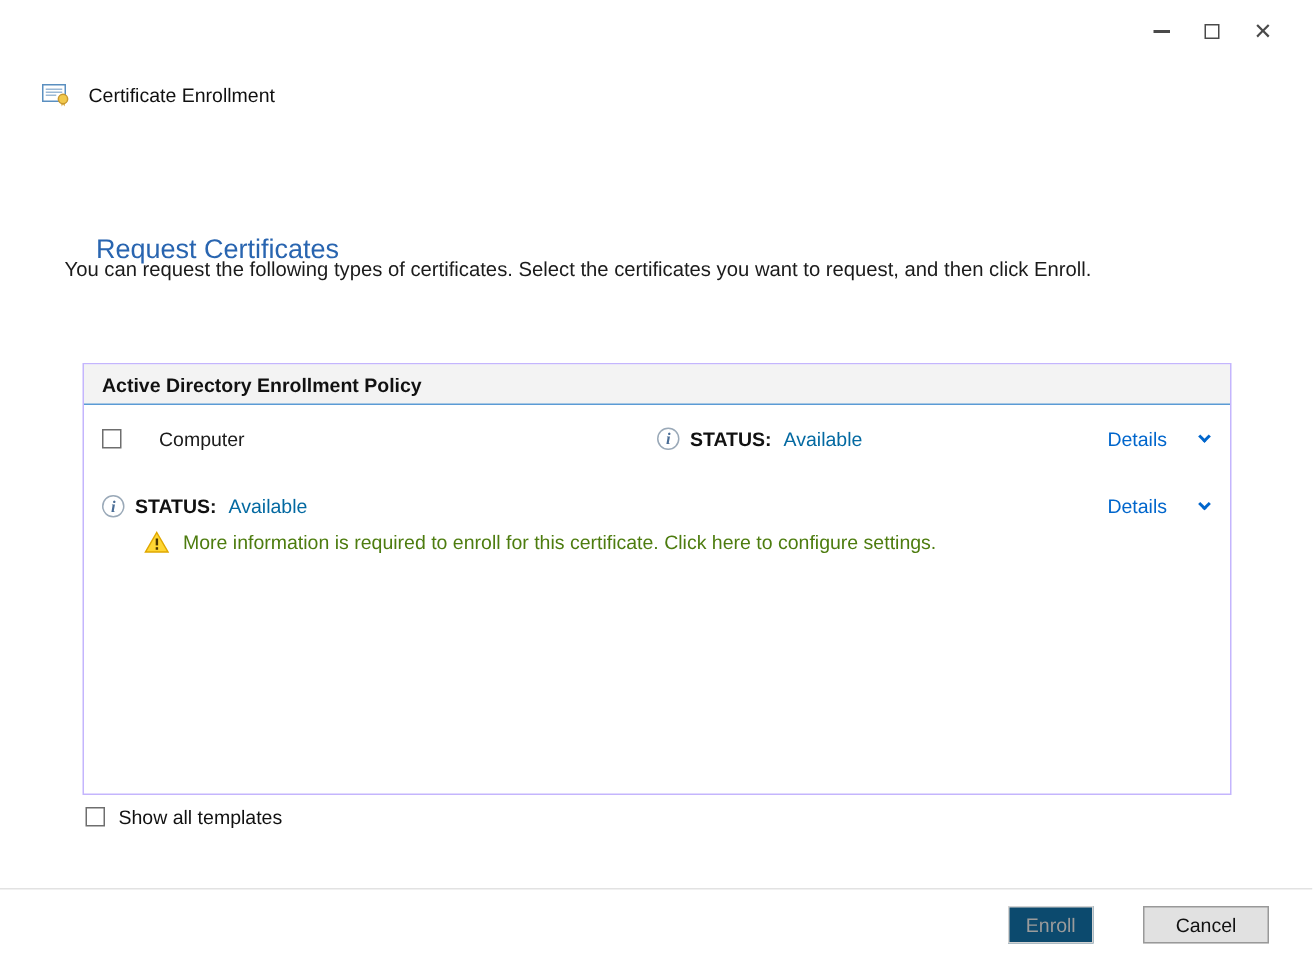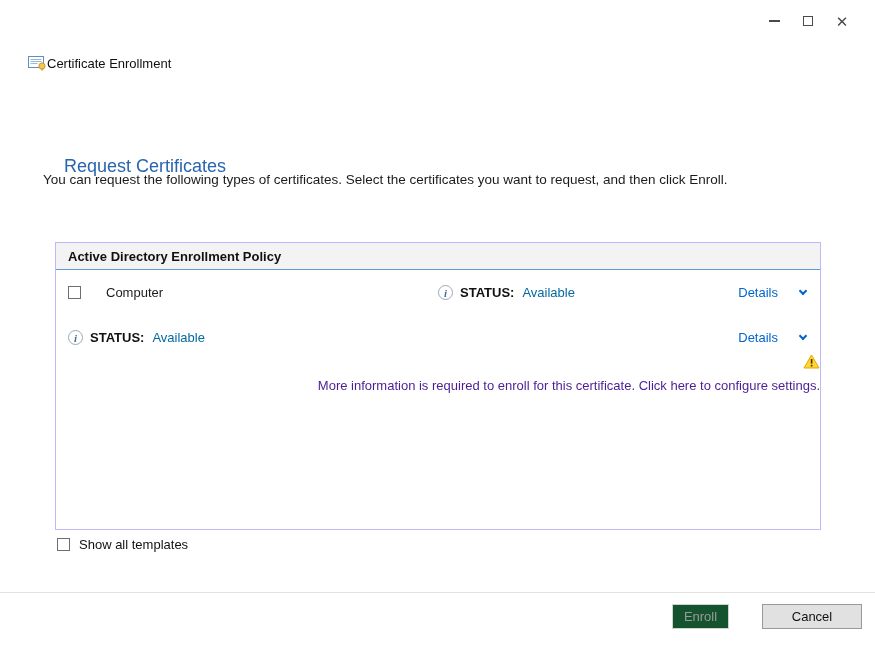--- a/index.html
+++ b/index.html
@@ -8,21 +8,21 @@
   .stage { position:relative; width:875px; height:646px; background:#fff; }
 
   
   .window-controls { position:absolute; top:8px; right:16px; display:flex; align-items:center; }
   .win-btn { width:34px; height:26px; display:flex; align-items:center; justify-content:center; cursor:default; }
   .min-bar { width:11px; height:1.4px; background:#4a4a4a; }
   .max-box { width:10px; height:10px; border:1.4px solid #4a4a4a; background:#fff; }
   .close-x { font-size:15px; color:#4a4a4a; line-height:1; }
 
   
-  .app-header { position:absolute; left:28px; top:55px; display:flex; align-items:center; gap:0; font-size:13px; color:#101010; }
+  .app-header { position:absolute; left:28px; top:55px; display:flex; align-items:center; gap:12px; font-size:13px; color:#101010; }
 
   
   .page-title { position:absolute; left:64px; top:120px; font-size:18px; color:#2965B0;margin-top:36px; }
   .description { position:absolute; left:43px; top:170px; width:700px; font-size:13.5px; line-height:1.5; color:#1b1b1b; }
 
   
   .policy-box { position:absolute; left:55px; top:242px; width:766px; height:288px; border:1px solid #c4b5fd; background:#fff; }
   .policy-header { height:27px; background:#f3f3f3; border-bottom:1px solid #5b9bd5; display:flex; align-items:center; padding-left:12px; font-weight:bold; font-size:13px; color:#111; }
   .template-row { display:flex; align-items:center; height:45px; padding:0 14px 0 12px; }
   .col-name { display:flex; align-items:center; gap:25px; width:370px; font-size:13px; }
@@ -30,30 +30,30 @@
   .checkbox.checked::after { content:"✓"; position:absolute; left:0px; top:-3px; font-size:13px; font-weight:bold; color:#2a2a2a; }
   .status-area { display:flex; align-items:center; flex:1; gap:7px; font-size:13px; }
   .info-icon { width:15px; height:15px; border-radius:50%; border:1px solid #9aa9b8; background:#fff; color:#4a6d96;
                font-family:"Liberation Serif",serif; font-style:italic; font-size:11px; font-weight:bold;
                display:flex; align-items:center; justify-content:center; flex:0 0 auto; }
   .status-label { font-weight:bold; color:#111; }
   .status-value { margin-left:1px; color:#0369a1; }
   .details { display:flex; align-items:center; gap:22px; color:#0066cc; font-size:13px; cursor:pointer; }
   .chevron-down-icon { width:6px; height:6px; border-right:2px solid #0066cc; border-bottom:2px solid #0066cc;
                        transform:rotate(45deg); margin-top:-4px; }
-  .warning-row { display:flex; align-items:flex-end; gap:9px; padding-left:40px; margin-top:-6px; font-size:13px; color:#4c1d95; cursor:pointer;flex-direction:column; }
+  .warning-row { display:flex; align-items:center; gap:9px; padding-left:40px; margin-top:-6px; font-size:13px; color:#4d7c0f; cursor:pointer; }
 
   
   .show-all { position:absolute; left:57px; top:537px; display:flex; align-items:center; gap:9px; font-size:13px; color:#111; }
 
   
   .footer-line { position:absolute; left:0; top:592px; width:875px; border-top:1px solid #e2e2e2; }
   .btn { position:absolute; top:604px; height:25px; font-size:13px; font-family:inherit; text-align:center; }
-  .btn-enroll { left:672px; width:57px; background:#14532d; border:1px solid #d2d2d2; color:#9b9b9b; }
-  .btn-cancel { left:762px; width:100px; background:#e1e1e1; border:1px solid #999; color:#111; cursor:pointer; }
+  .btn-enroll { left:672px; width:57px; background:#0c4a6e; border:1px solid #d2d2d2; color:#9b9b9b; }
+  .btn-cancel { left:762px; width:84px; background:#e1e1e1; border:1px solid #999; color:#111; cursor:pointer; }
 </style>
 </head>
 <body>
 
 <div class="stage">
 
   <div class="window-controls">
     <div class="win-btn">
       <span class="min-bar"></span>
     </div>

